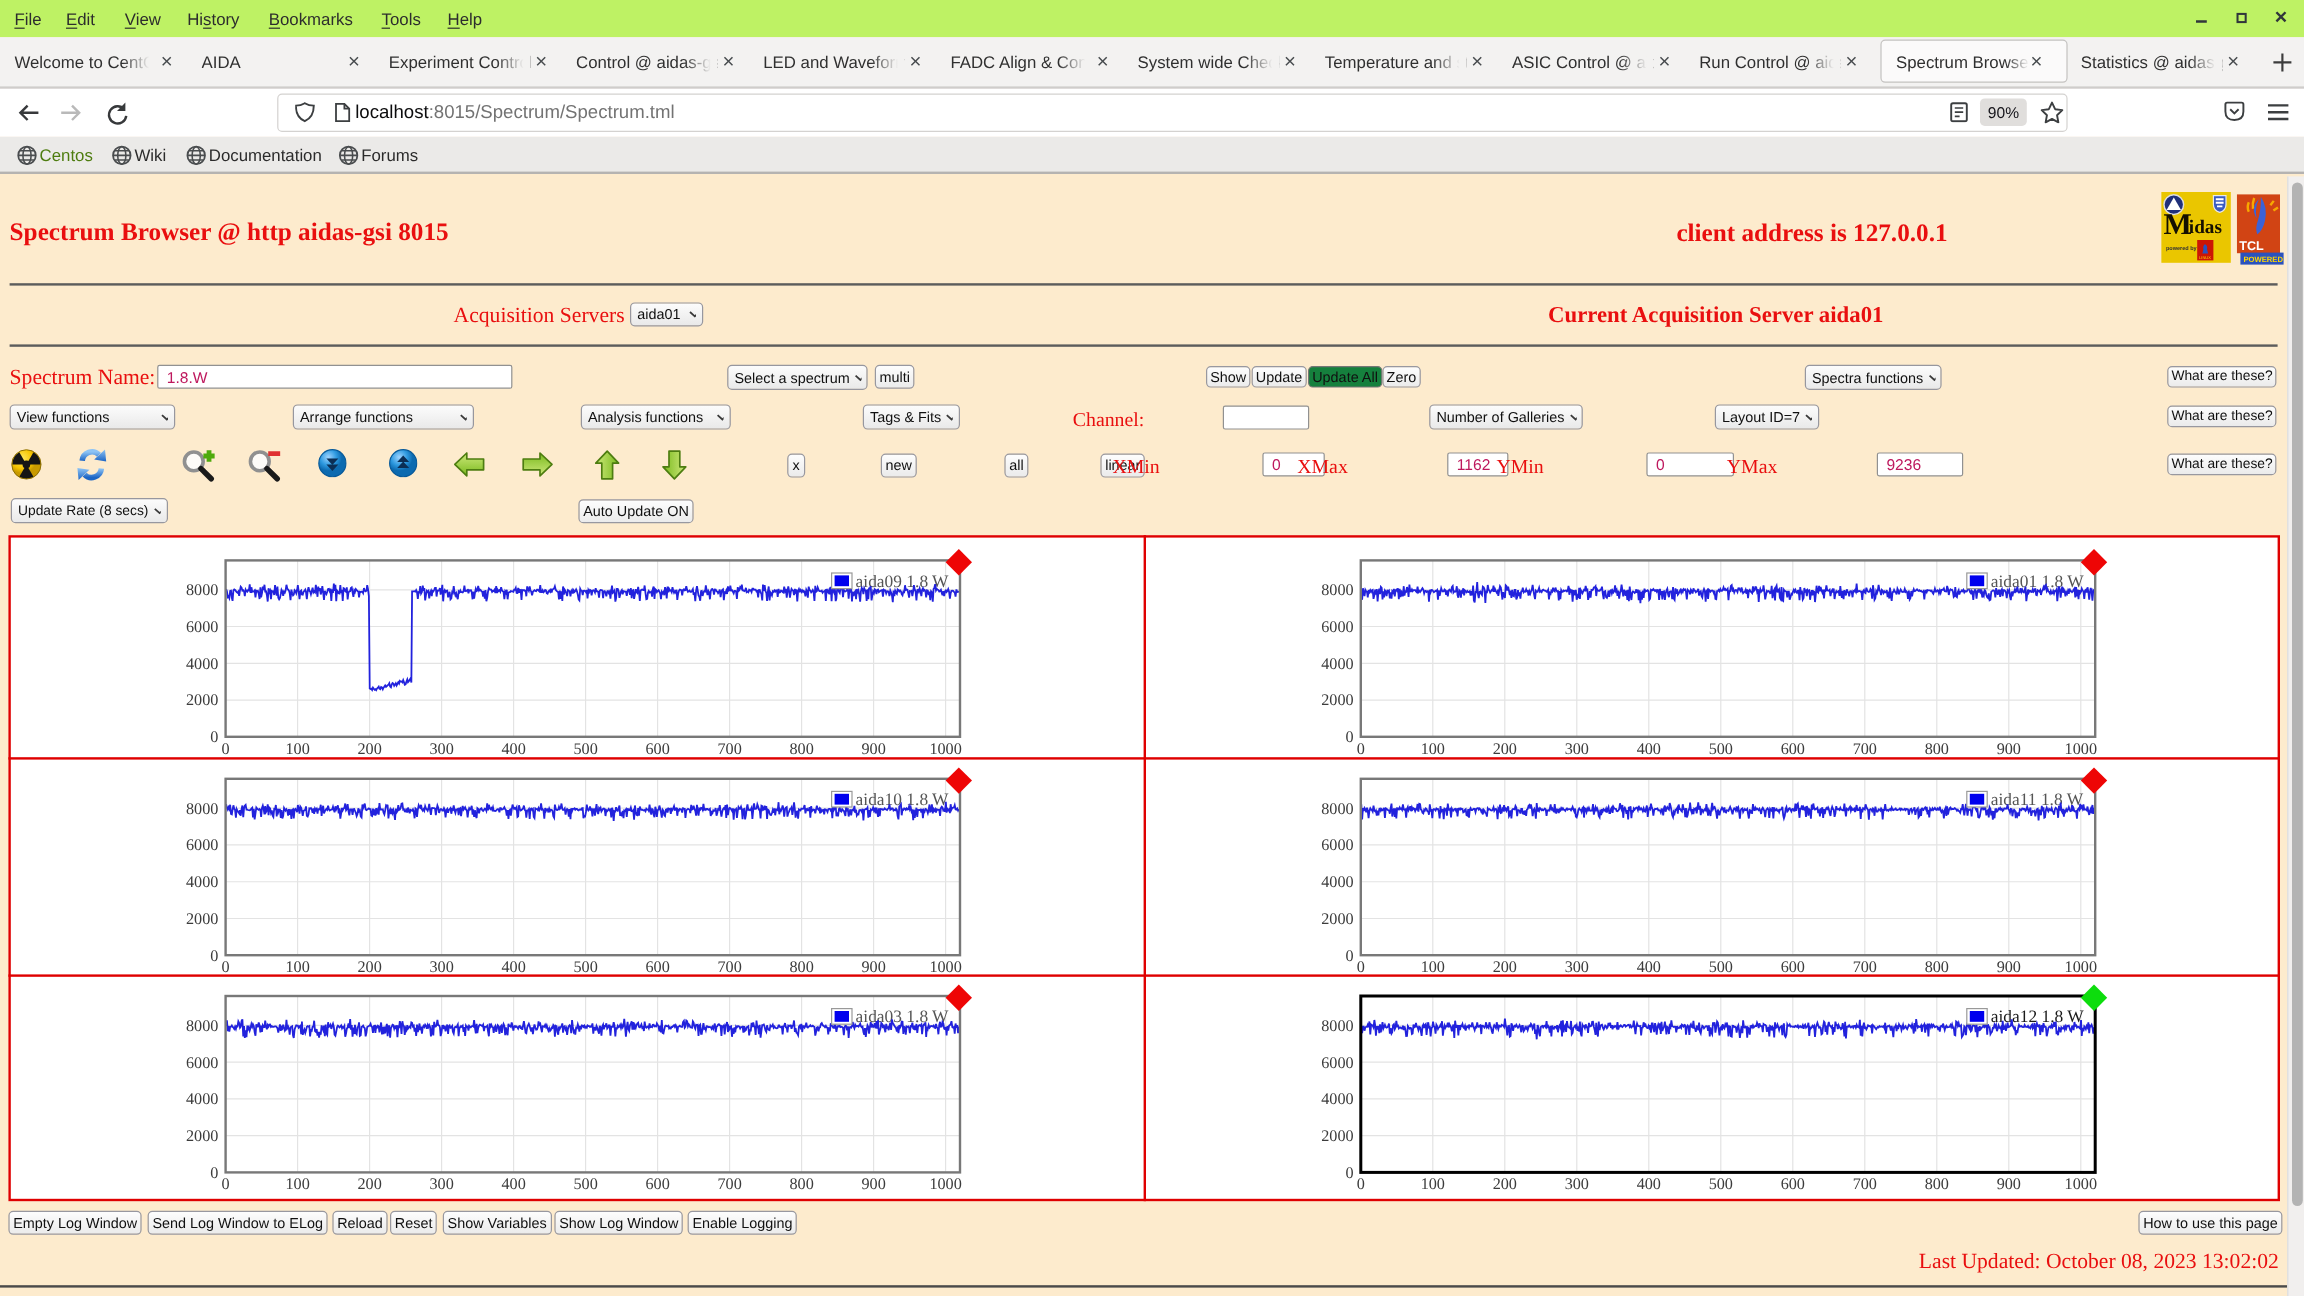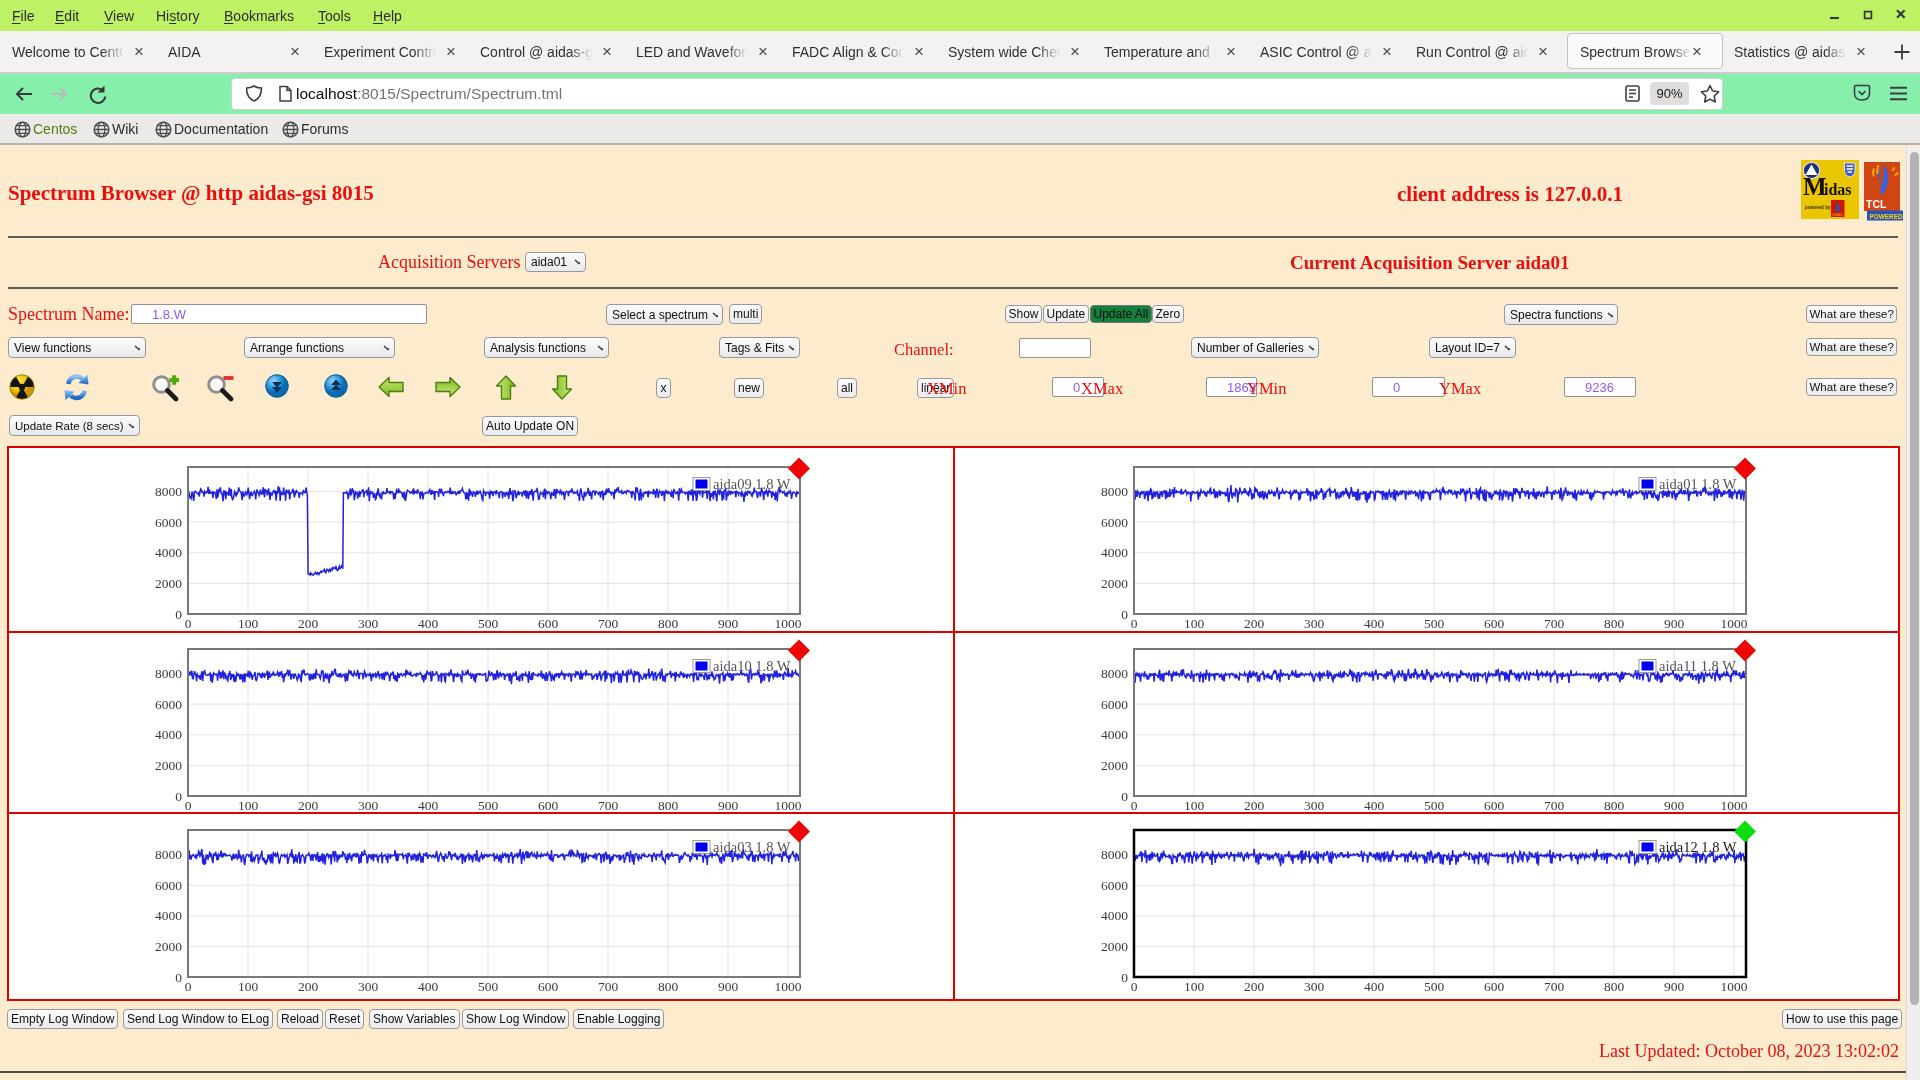--- a/index.html
+++ b/index.html
@@ -1,38 +1,38 @@
 <!DOCTYPE html>
 <html><head><meta charset="utf-8"><title>Spectrum Browser</title>
 <style>
 *{margin:0;padding:0;box-sizing:border-box}
 html,body{width:1920px;height:1080px;overflow:hidden}
 body{font-family:"Liberation Sans",sans-serif;position:relative;background:#fdebcd}
 .abs{position:absolute}
 
 #menubar{position:absolute;left:0;top:0;width:1920px;height:31px;background:#bef264}
 #tabbar{position:absolute;left:0;top:31px;width:1920px;height:43px;background:#f3f2f1;border-bottom:2px solid #cfcdcb}
-#navbar{position:absolute;left:0;top:74px;width:1920px;height:40px;background:#86efac}
+#navbar{position:absolute;left:0;top:74px;width:1920px;height:40px;background:#ffffff}
 #bookbar{position:absolute;left:0;top:114px;width:1920px;height:31px;background:#ebeae8;border-bottom:2px solid #b5b3b1}
 .menuitem{position:absolute;top:8px;font-size:14px;color:#2d2d2d}
 .menuitem u{text-decoration:underline;text-underline-offset:2px}
 .tablabel{position:absolute;top:13px;font-size:14px;color:#303030;white-space:nowrap;width:118px;overflow:hidden}
 .tabfade{position:absolute;top:13px;width:28px;height:18px}
 .tabx{position:absolute;top:11px;font-size:17px;color:#474b4e;font-family:"Liberation Sans",sans-serif}
 .activetab{position:absolute;left:1567px;top:2px;width:156px;height:36px;background:#fbfafa;border:1px solid #c4c2c0;border-radius:4px}
 
 #page{position:absolute;left:0;top:147px;width:1906px;height:933px;background:#fdebcd}
 .red{color:#e90f0f;font-family:"Liberation Serif",serif}
 .hr{position:absolute;left:8px;width:1890px;height:0;border-top:2px solid #5c5c5c}
 .sel{position:absolute;display:flex;align-items:center;background:linear-gradient(#fcfcfc,#e9e9e9);border:1px solid #97979f;border-radius:4px;font-size:12px;color:#101010;padding:0 5px;height:21px;white-space:nowrap;overflow:hidden}
 .sel .cv{margin-left:auto;padding-left:4px;flex:none}
 .btn{position:absolute;display:flex;align-items:center;justify-content:center;background:linear-gradient(#fdfdfd,#ebebeb);border:1px solid #9898a0;border-radius:4px;font-size:12px;color:#101010;padding:0 2.5px;height:18px;white-space:nowrap}
 .btn.tall{height:20px;font-size:12px;padding:0 3px}
 .btn.pressed{background:#15803d;border-color:#767676}
-.inp{position:absolute;background:#fff;border:1px solid #919191;border-radius:2px;font-size:13px;color:#8b5cf6;padding:0 20px;display:flex;align-items:center;height:20px}
+.inp{position:absolute;background:#fff;border:1px solid #919191;border-radius:2px;font-size:13px;color:#be185d;padding:0 7px;display:flex;align-items:center;height:20px}
 .rlabel{position:absolute;font-family:"Liberation Serif",serif;color:#e90f0f;font-size:18px;white-space:nowrap}
 .rs{font-size:16.5px;width:123px;text-align:left}
 .chart{position:absolute}
 #scrollbar{position:absolute;right:0;top:147px;width:14px;height:933px;background:#f1efee;border-left:1px solid #ddd}
 #thumb{position:absolute;left:2.5px;top:5px;width:9px;height:853px;background:#b3b3b3;border-radius:5px}
 </style></head><body>
 
 <div id="menubar">
 <div class="menuitem" style="left:12px"><u>F</u>ile</div>
 <div class="menuitem" style="left:55px"><u>E</u>dit</div>
@@ -318,21 +318,21 @@
         </g>
       </svg>
     </div>
 <div class="btn tall" style="left:656px;top:231px;width:15px">x</div>
 <div class="btn tall" style="left:734px;top:231px">new</div>
 <div class="btn tall" style="left:837px;top:231px">all</div>
 <div class="btn tall" style="left:917px;top:231px">linear</div>
 <div class="rlabel rs" style="left:927px;top:232px">XMin</div>
 <div class="inp" style="left:1052px;top:230px;width:52px">0</div>
 <div class="rlabel rs" style="left:1081px;top:232px">XMax</div>
-<div class="inp" style="left:1206px;top:230px;width:51px">1863</div>
+<div class="inp" style="left:1206px;top:230px;width:51px">1162</div>
 <div class="rlabel rs" style="left:1247px;top:232px">YMin</div>
 <div class="inp" style="left:1372px;top:230px;width:73px">0</div>
 <div class="rlabel rs" style="left:1439px;top:232px">YMax</div>
 <div class="inp" style="left:1564px;top:230px;width:72px">9236</div>
 <div class="btn" style="left:1806px;top:231px;font-size:11.5px">What are these?</div>
 <div class="sel" style="left:9px;top:268px;width:131px;font-size:11.5px">Update Rate (8 secs)<svg class="cv" width="10" height="6">
         <path d="M1 1 L5 4.6 L9 1" stroke="#3a3a3a" stroke-width="1.5" fill="none"></path>
       </svg></div>
 <div class="btn tall" style="left:482px;top:269px;font-size:12px">Auto Update ON</div>
 <div class="abs" style="left:7px;top:299px;width:1893px;height:555px;background:#fff;border:2px solid #df0000"></div>

